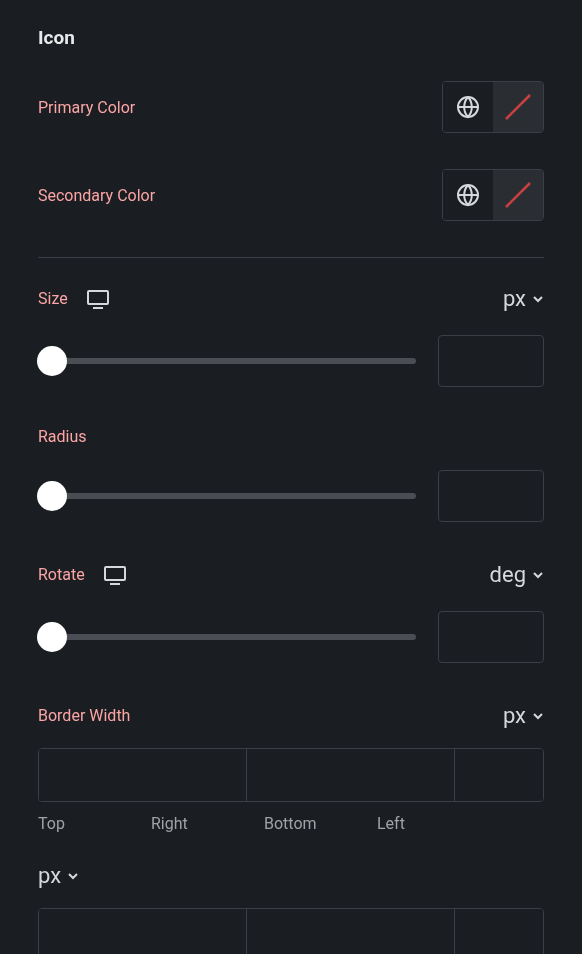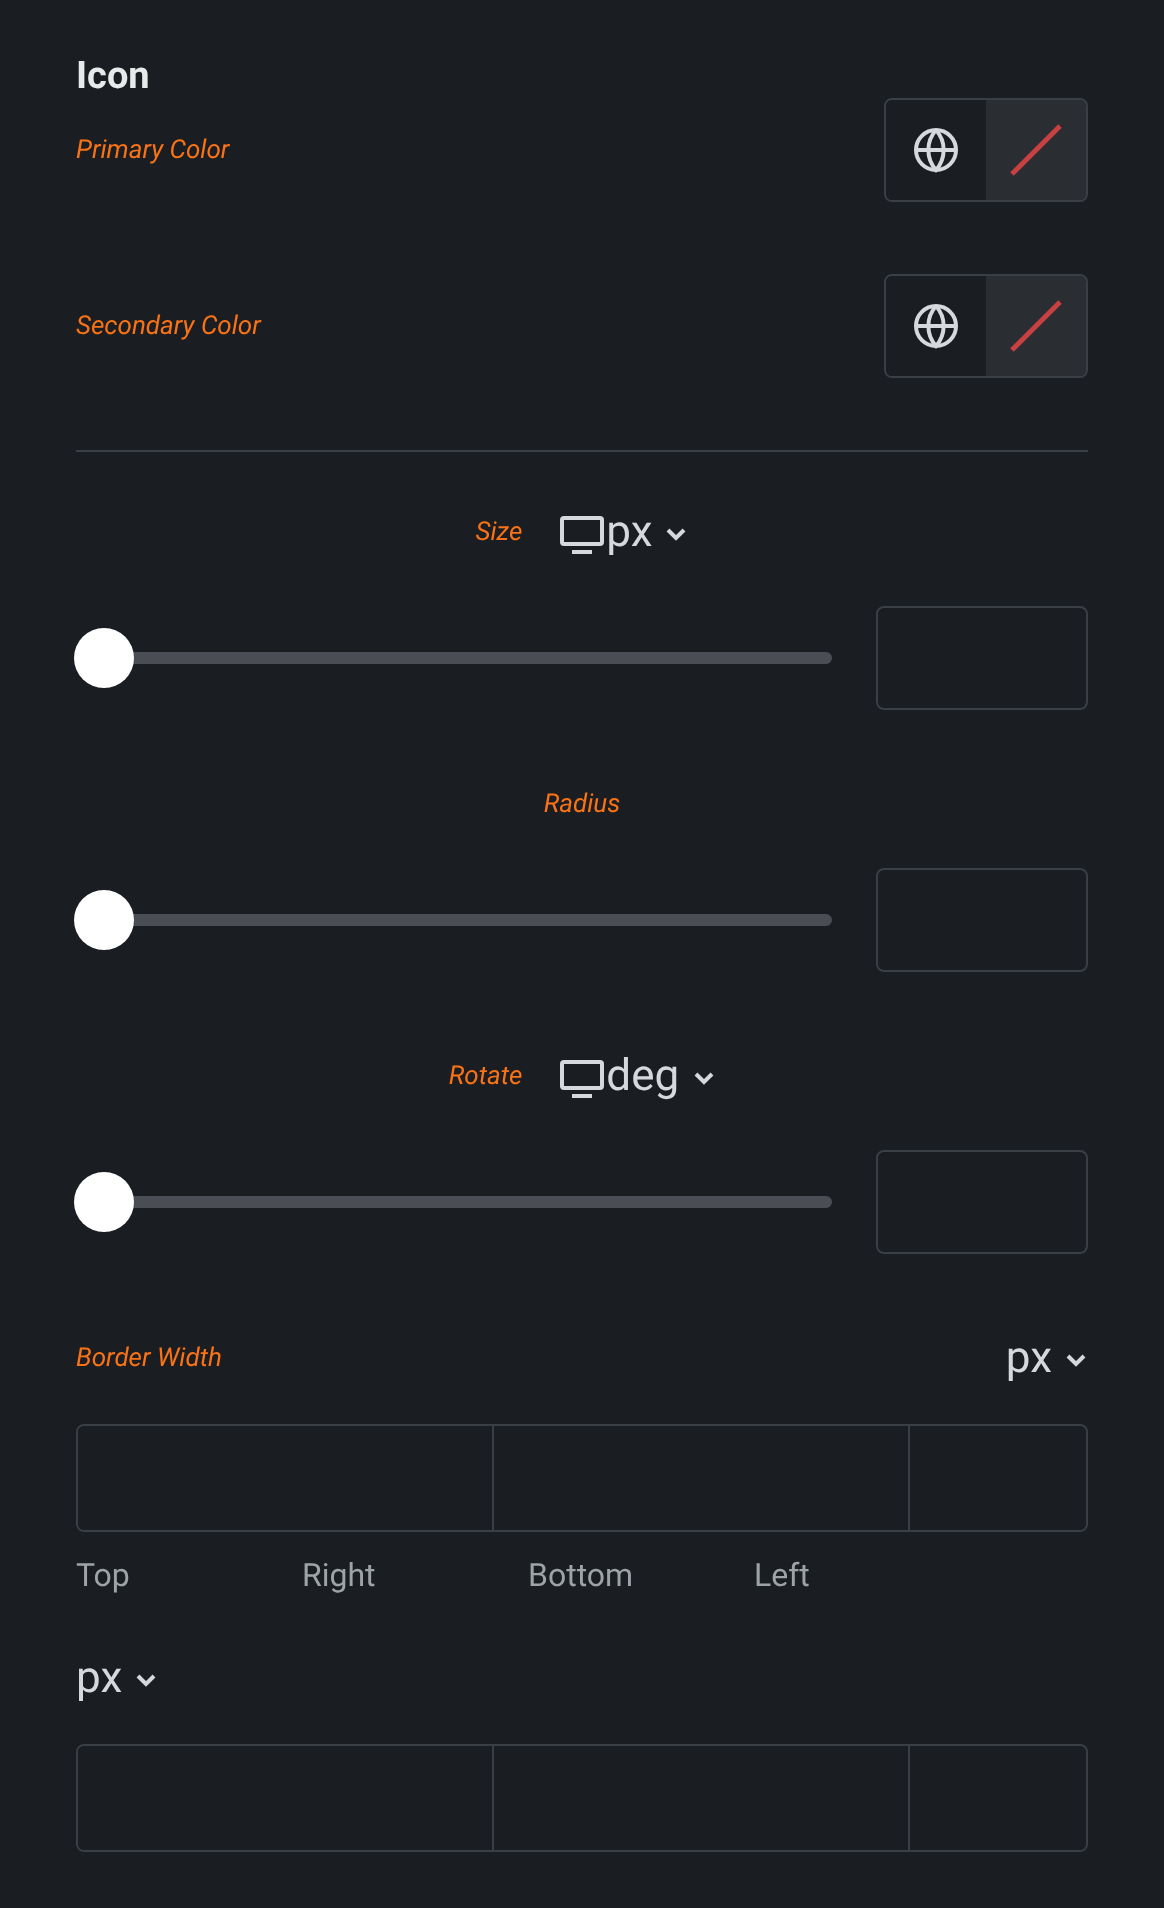--- a/index.html
+++ b/index.html
@@ -8,34 +8,34 @@
       color: #d5d8dc;
       font-family: -apple-system, BlinkMacSystemFont, "Segoe UI", Roboto, sans-serif;
       width: 582px;
       height: 954px;
       padding: 26px 38px;
     }
     .section-title {
       font-weight: 700;
       font-size: 19px;
       color: #e8e9eb;
+      margin-bottom: 32px;
     }
     .row {
       display: flex;
       align-items: center;
       justify-content: space-between;
       margin-bottom: 36px;
     }
     .row-label {
-      font-size: 13px;
-      color: #f97316;
+      font-size: 16px;
+      color: #fca5a5;
       display: flex;
       align-items: center;
       gap: 18px;
-      font-style: italic;
     }
     .color-control {
       display: flex;
       border: 1px solid #3a3f45;
       border-radius: 4px;
       overflow: hidden;
       height: 52px;
     }
     .color-btn {
       width: 50px;
@@ -55,21 +55,21 @@
       height: 1px;
       background: #3a3f45;
       margin-bottom: 28px;
     }
     .slider-section {
       margin-bottom: 40px;
     }
     .slider-header {
       display: flex;
       align-items: center;
-      justify-content: center;
+      justify-content: space-between;
       margin-bottom: 24px;
     }
     .unit-select {
       display: flex;
       align-items: center;
       gap: 6px;
       font-size: 22px;
       color: #d5d8dc;
       cursor: pointer;
     }

